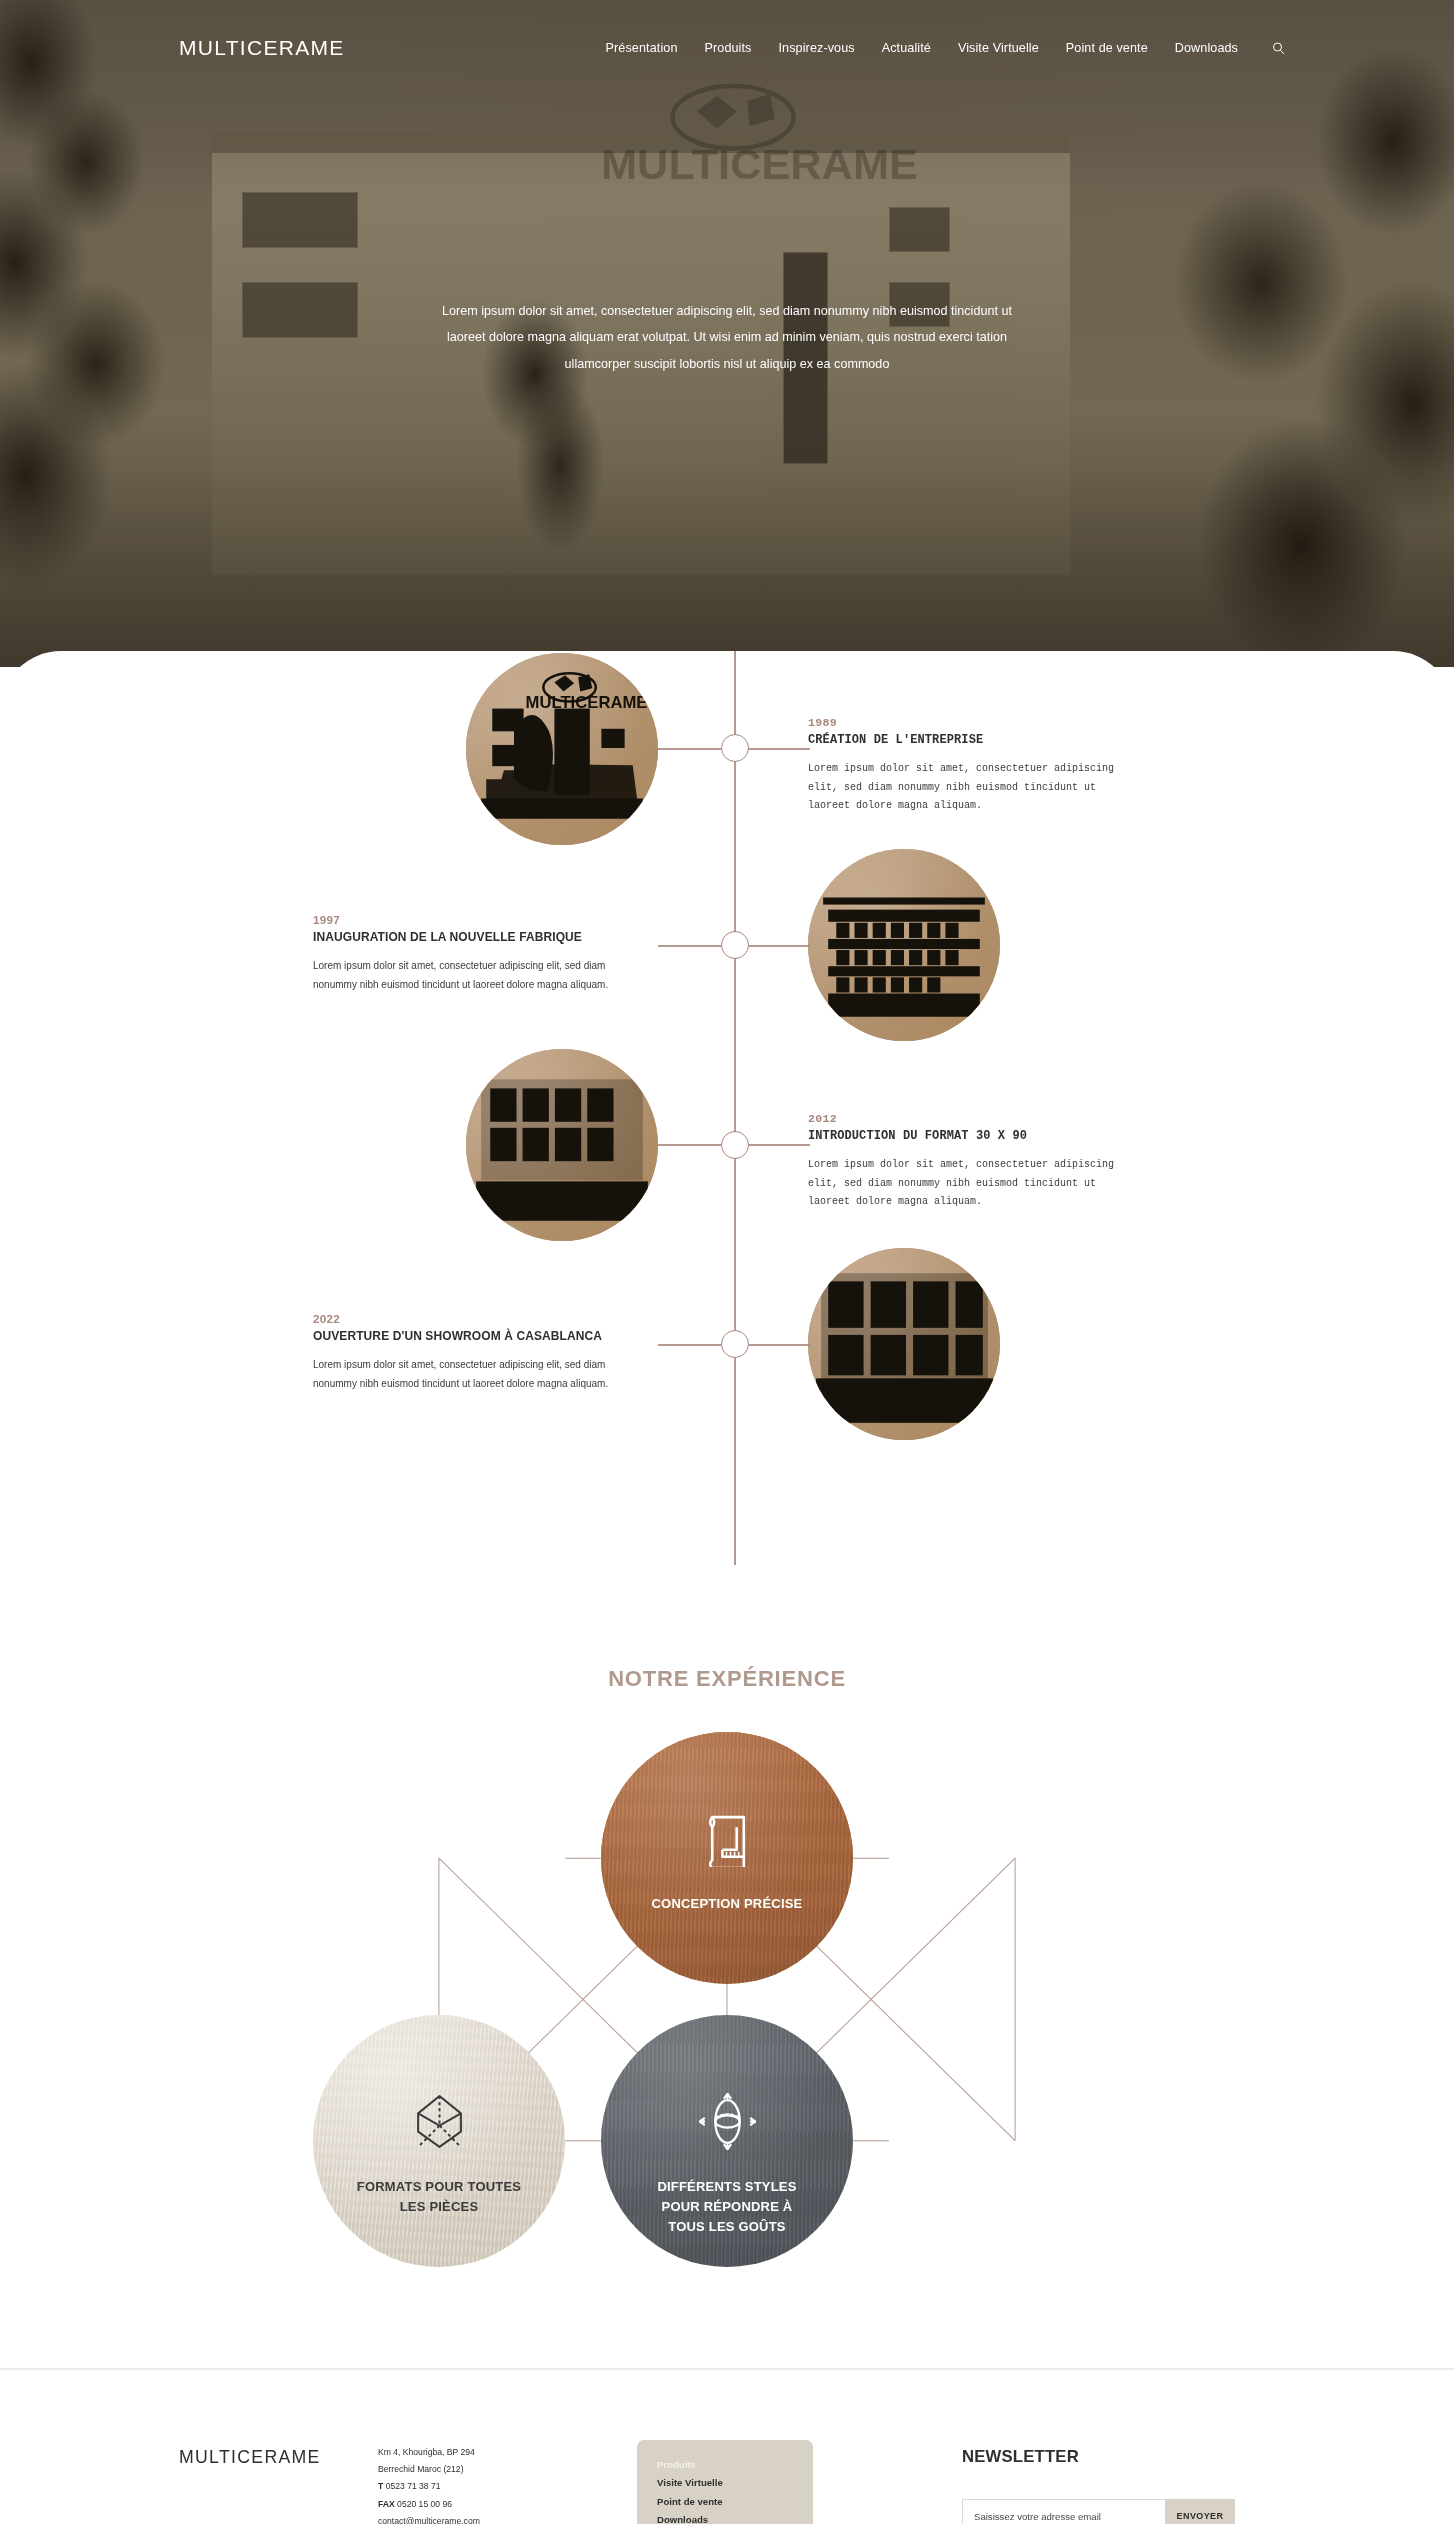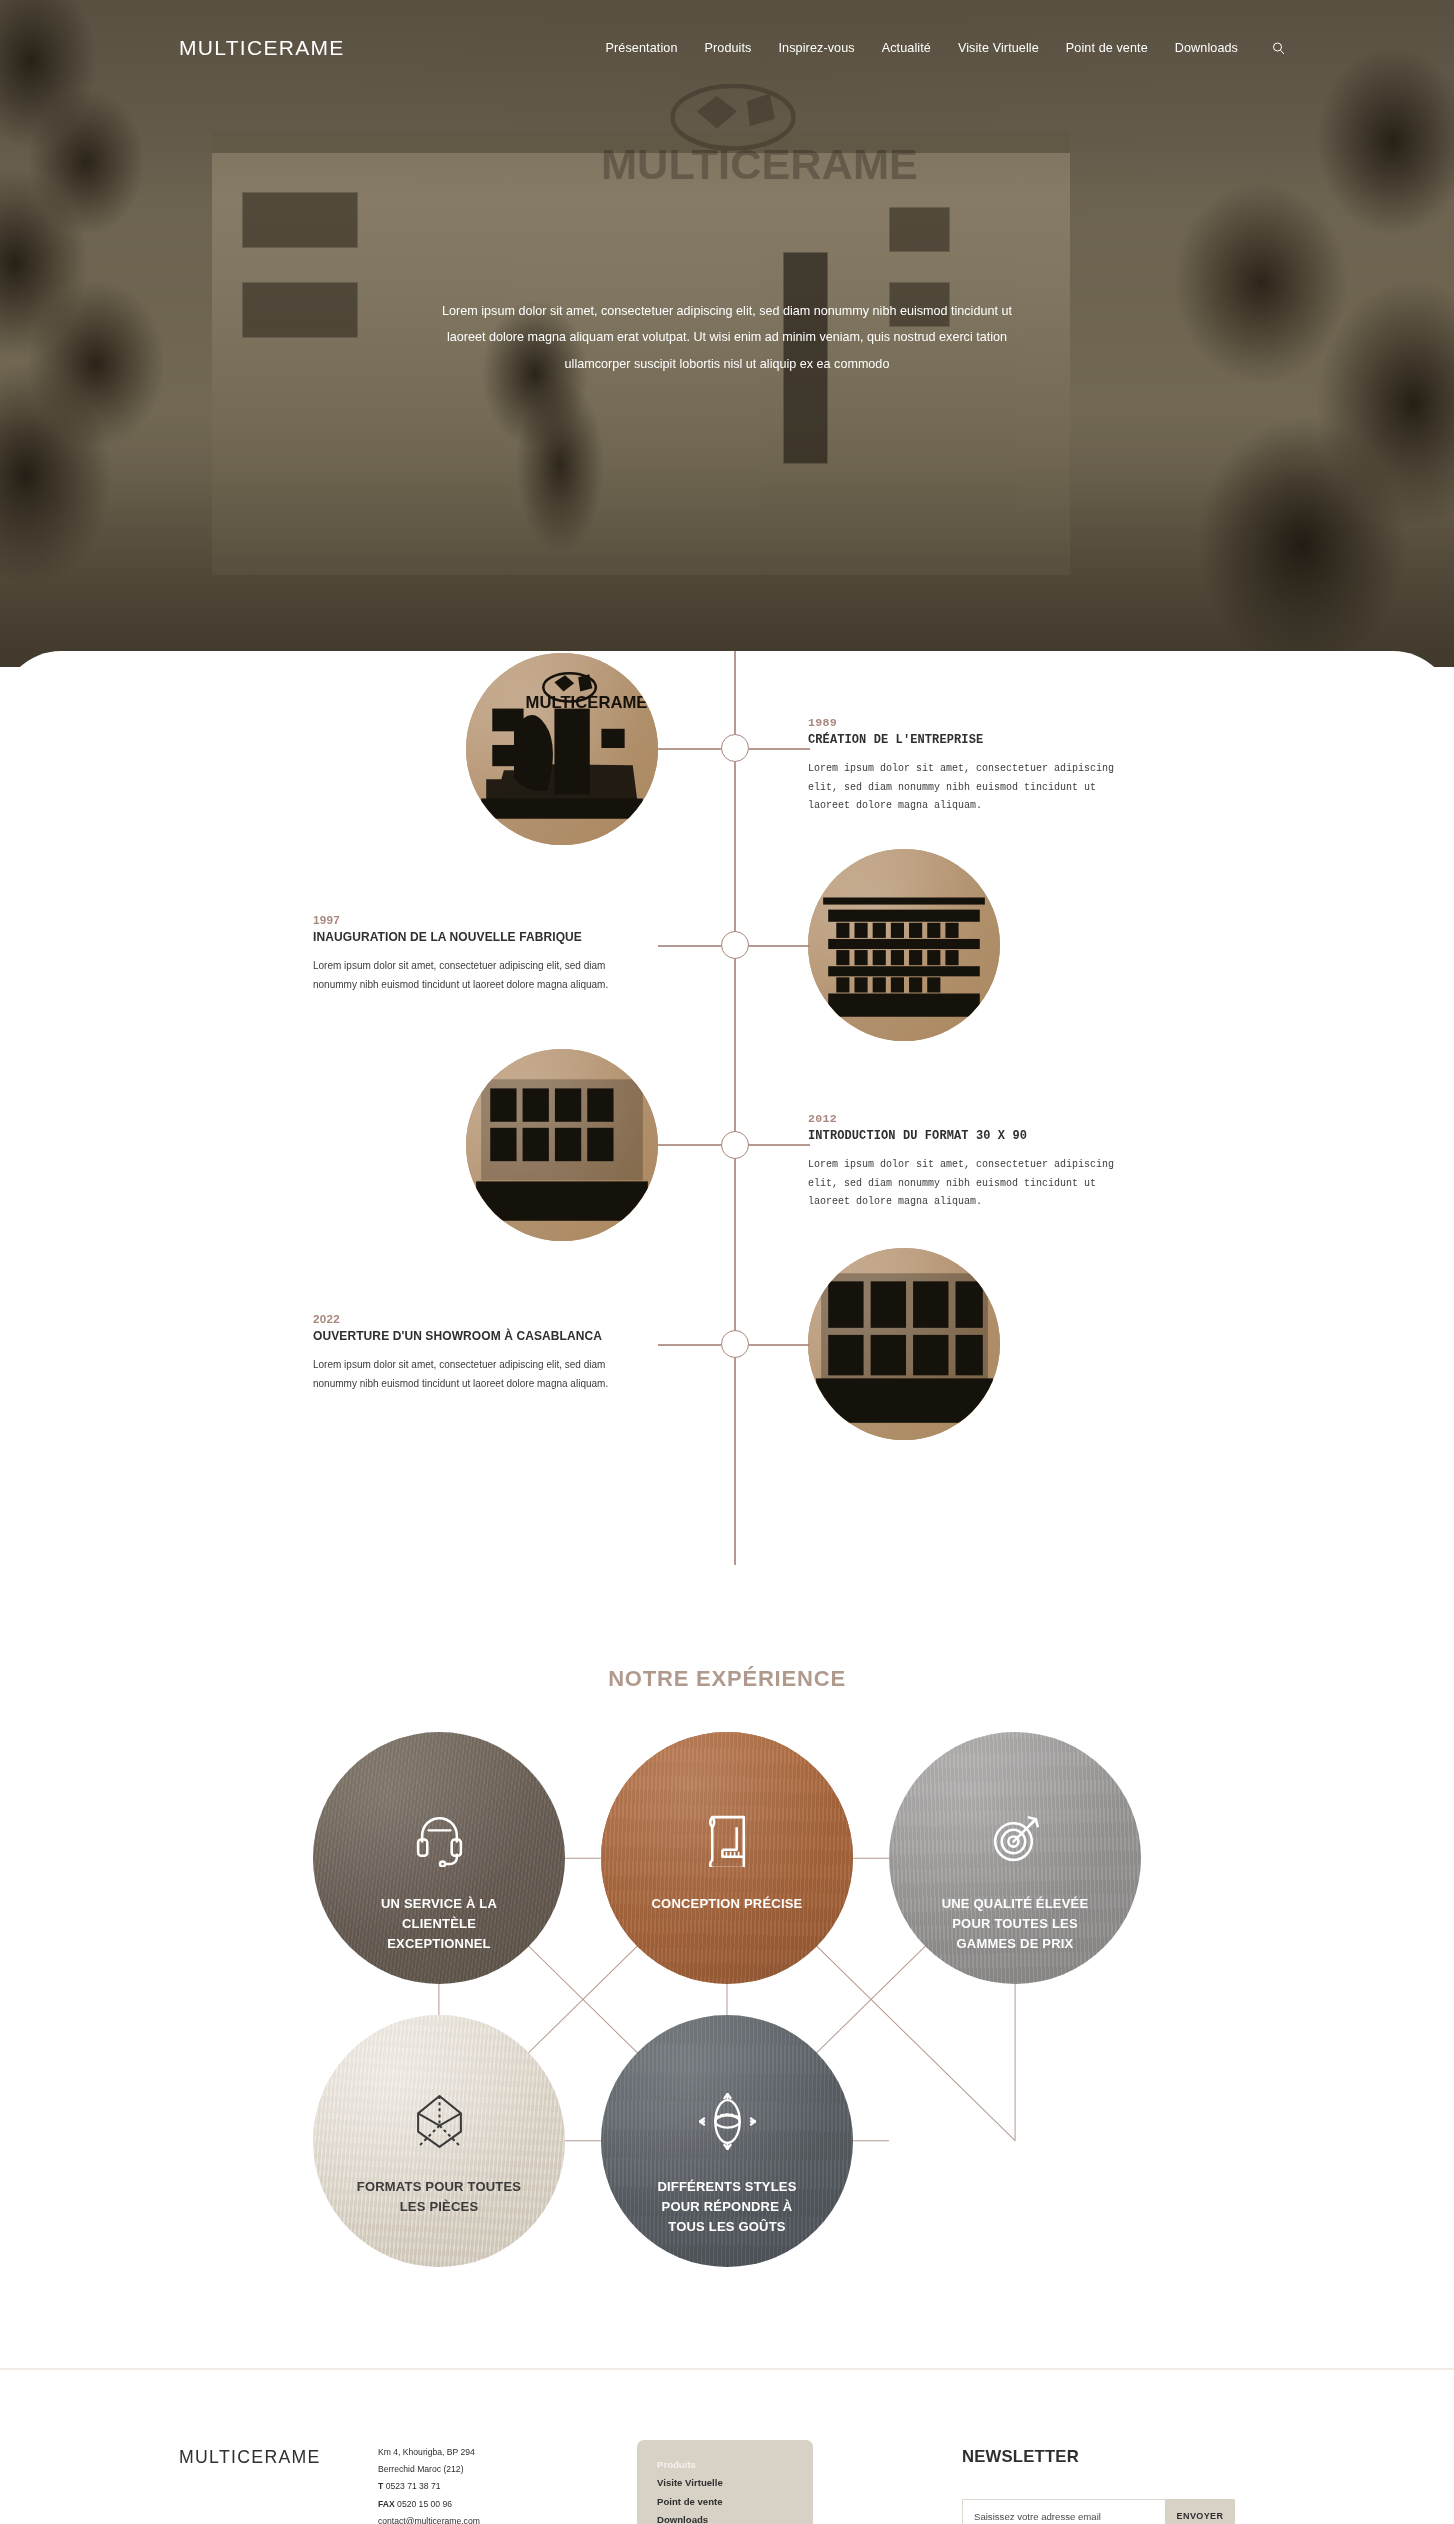--- a/index.html
+++ b/index.html
@@ -402,37 +402,20 @@
       <line x1="1440" y1="250" x2="869" y2="810"></line>
       <line x1="1440" y1="250" x2="2011" y2="810"></line>
       <line x1="2011" y1="250" x2="1440" y2="810"></line>
       <line x1="1119" y1="250" x2="1190" y2="250"></line>
       <line x1="1690" y1="250" x2="1761" y2="250"></line>
       <line x1="1119" y1="810" x2="1190" y2="810"></line>
       <line x1="1690" y1="810" x2="1761" y2="810"></line>
     </g>
   </svg>
 
-  <div class="bubble" style="left:313px;top:0;color:#fff">
-    <div class="btex" style="background:
-      radial-gradient(circle at 30% 25%, rgba(255,255,255,.12), rgba(0,0,0,0) 55%),
-      repeating-linear-gradient(97deg, rgba(255,255,255,.05) 0 1.5px, rgba(0,0,0,.05) 1.5px 3.5px),
-      linear-gradient(160deg,#7a6f63 0%,#6b6056 45%,#5d5349 100%);"></div>
-    <div class="bicon">
-      <svg width="57" height="57" viewBox="0 0 112 112" fill="none" stroke="#fff" stroke-width="5" stroke-linecap="round">
-        <path d="M22 62 V50 a34 34 0 0 1 68 0 v12"></path>
-        <rect x="14" y="58" width="18" height="32" rx="6"></rect>
-        <rect x="80" y="58" width="18" height="32" rx="6"></rect>
-        <path d="M90 88 v6 a12 12 0 0 1 -12 12 h-10"></path>
-        <circle cx="62" cy="106" r="5"></circle>
-        <path d="M34 40 h44" stroke-width="4"></path>
-      </svg>
-    </div>
-    <div class="blabel">UN SERVICE À LA CLIENTÈLE EXCEPTIONNEL</div>
-  </div>
 
   <div class="bubble" style="left:601px;top:0;color:#fff">
     <div class="btex" style="background:
       radial-gradient(circle at 35% 22%, rgba(255,255,255,.14), rgba(0,0,0,0) 58%),
       repeating-linear-gradient(92deg, rgba(255,255,255,.05) 0 1.5px, rgba(0,0,0,.06) 1.5px 4px),
       linear-gradient(160deg,#b97448 0%,#a9673d 48%,#95583200 100%),
       linear-gradient(160deg,#b97448 0%,#a9673d 48%,#8e5530 100%);"></div>
     <div class="bicon">
       <svg width="57" height="57" viewBox="0 0 112 112" fill="none" stroke="#fff" stroke-width="5" stroke-linejoin="round">
         <path d="M26 14 q-8 10 0 20 v64 q-8 10 0 16 h62 V14 Z"></path>
@@ -443,37 +426,20 @@
           <line x1="54" y1="82" x2="54" y2="92"></line>
             <line x1="62" y1="82" x2="62" y2="92"></line>
           <line x1="70" y1="82" x2="70" y2="92"></line>
             <line x1="78" y1="82" x2="78" y2="92"></line>
         </g>
       </svg>
     </div>
     <div class="blabel">CONCEPTION PRÉCISE</div>
   </div>
 
-  <div class="bubble" style="left:889px;top:0;color:#fff">
-    <div class="btex" style="background:
-      radial-gradient(circle at 32% 24%, rgba(255,255,255,.18), rgba(0,0,0,0) 58%),
-      repeating-linear-gradient(88deg, rgba(255,255,255,.06) 0 1.5px, rgba(0,0,0,.06) 1.5px 4px),
-      linear-gradient(160deg,#adabaa 0%,#9c9a99 45%,#8b8988 100%);"></div>
-    <div class="bicon">
-      <svg width="57" height="57" viewBox="0 0 112 112" fill="none" stroke="#fff" stroke-width="5">
-        <circle cx="52" cy="62" r="36"></circle>
-          <circle cx="52" cy="62" r="23"></circle>
-          <circle cx="52" cy="62" r="10"></circle>
-        <path d="M52 62 L96 18" stroke-linecap="round"></path>
-        <path d="M80 14 l16 4 l4 16" stroke-linejoin="round"></path>
-        <path d="M84 30 l12 -12" stroke-linecap="round"></path>
-      </svg>
-    </div>
-    <div class="blabel">UNE QUALITÉ ÉLEVÉE POUR TOUTES LES GAMMES DE PRIX</div>
-  </div>
 
   <div class="bubble" style="left:313px;top:283px;color:#3b3b3b">
     <div class="btex" style="background:
       radial-gradient(circle at 32% 24%, rgba(255,255,255,.45), rgba(0,0,0,0) 60%),
       repeating-linear-gradient(95deg, rgba(255,255,255,.22) 0 1.5px, rgba(0,0,0,.03) 1.5px 4px),
       linear-gradient(160deg,#e8e1d6 0%,#ded6c9 48%,#d2c9bb 100%);"></div>
     <div class="bicon">
       <svg width="57" height="57" viewBox="0 0 112 112" fill="none" stroke="#3b3b3b" stroke-width="4" stroke-linejoin="round">
         <path d="M56 6 L14 40 L14 76 L56 106 L98 76 L98 40 Z"></path>
         <path d="M14 40 L56 64 L98 40"></path>

